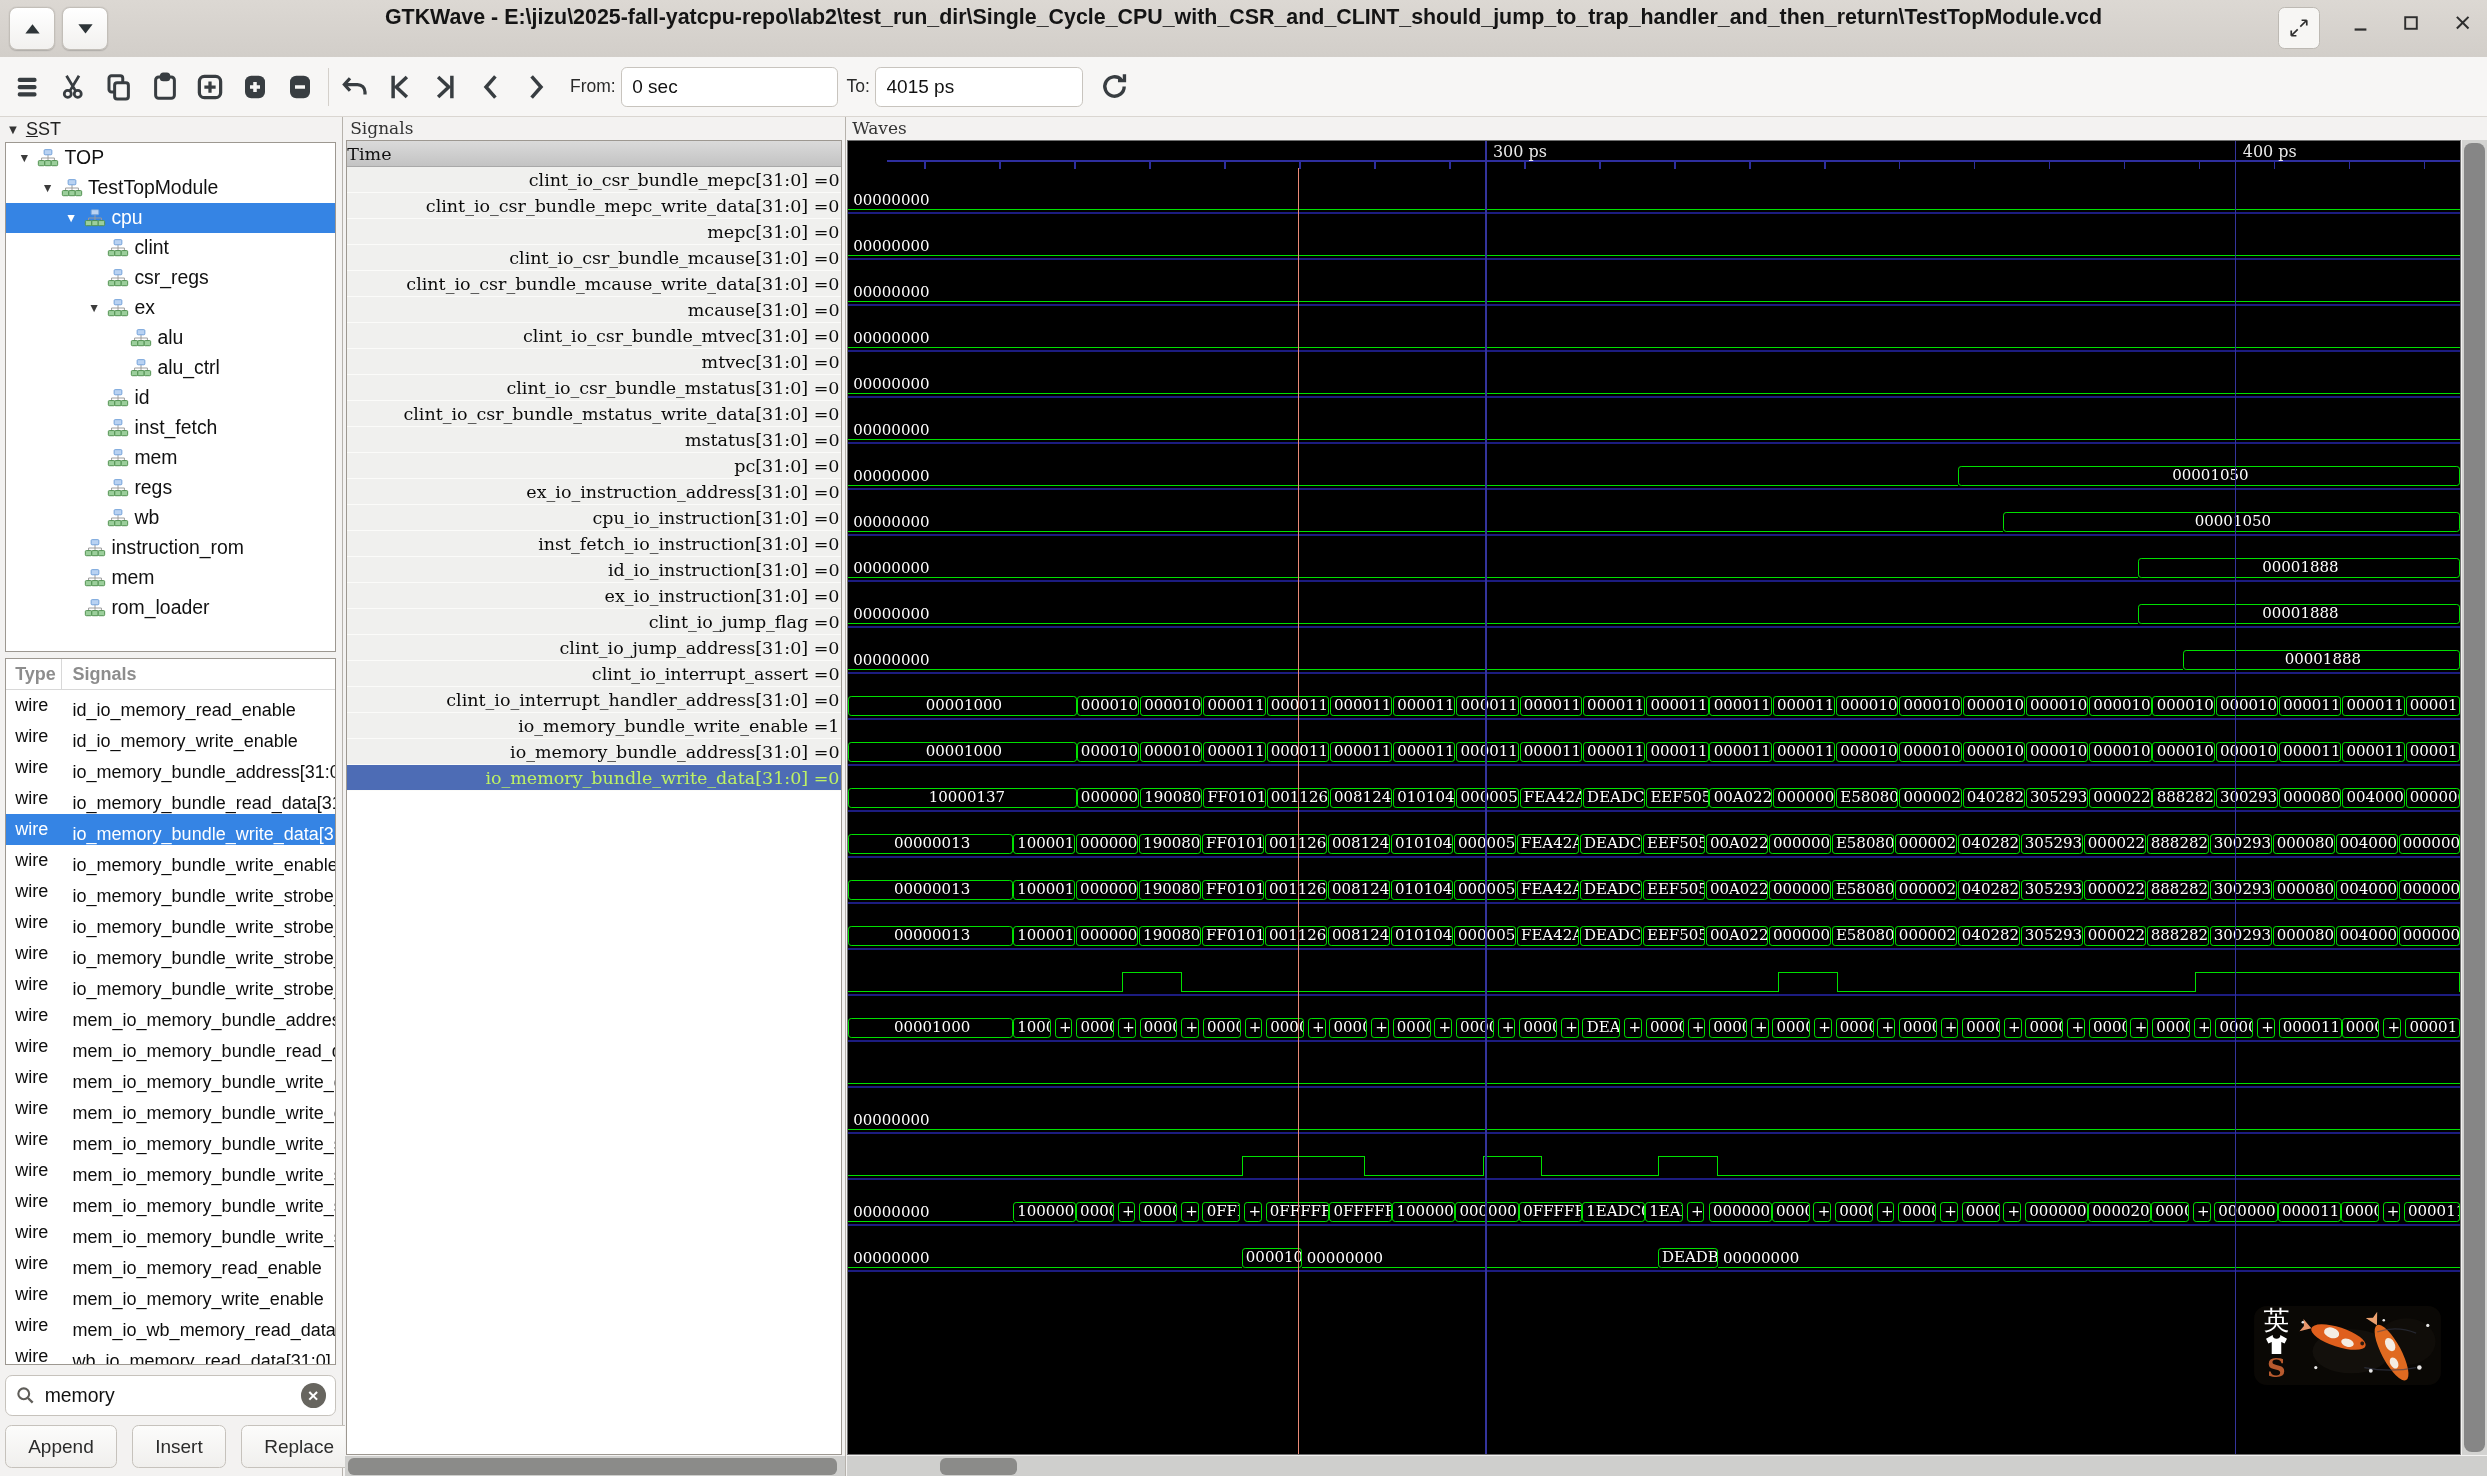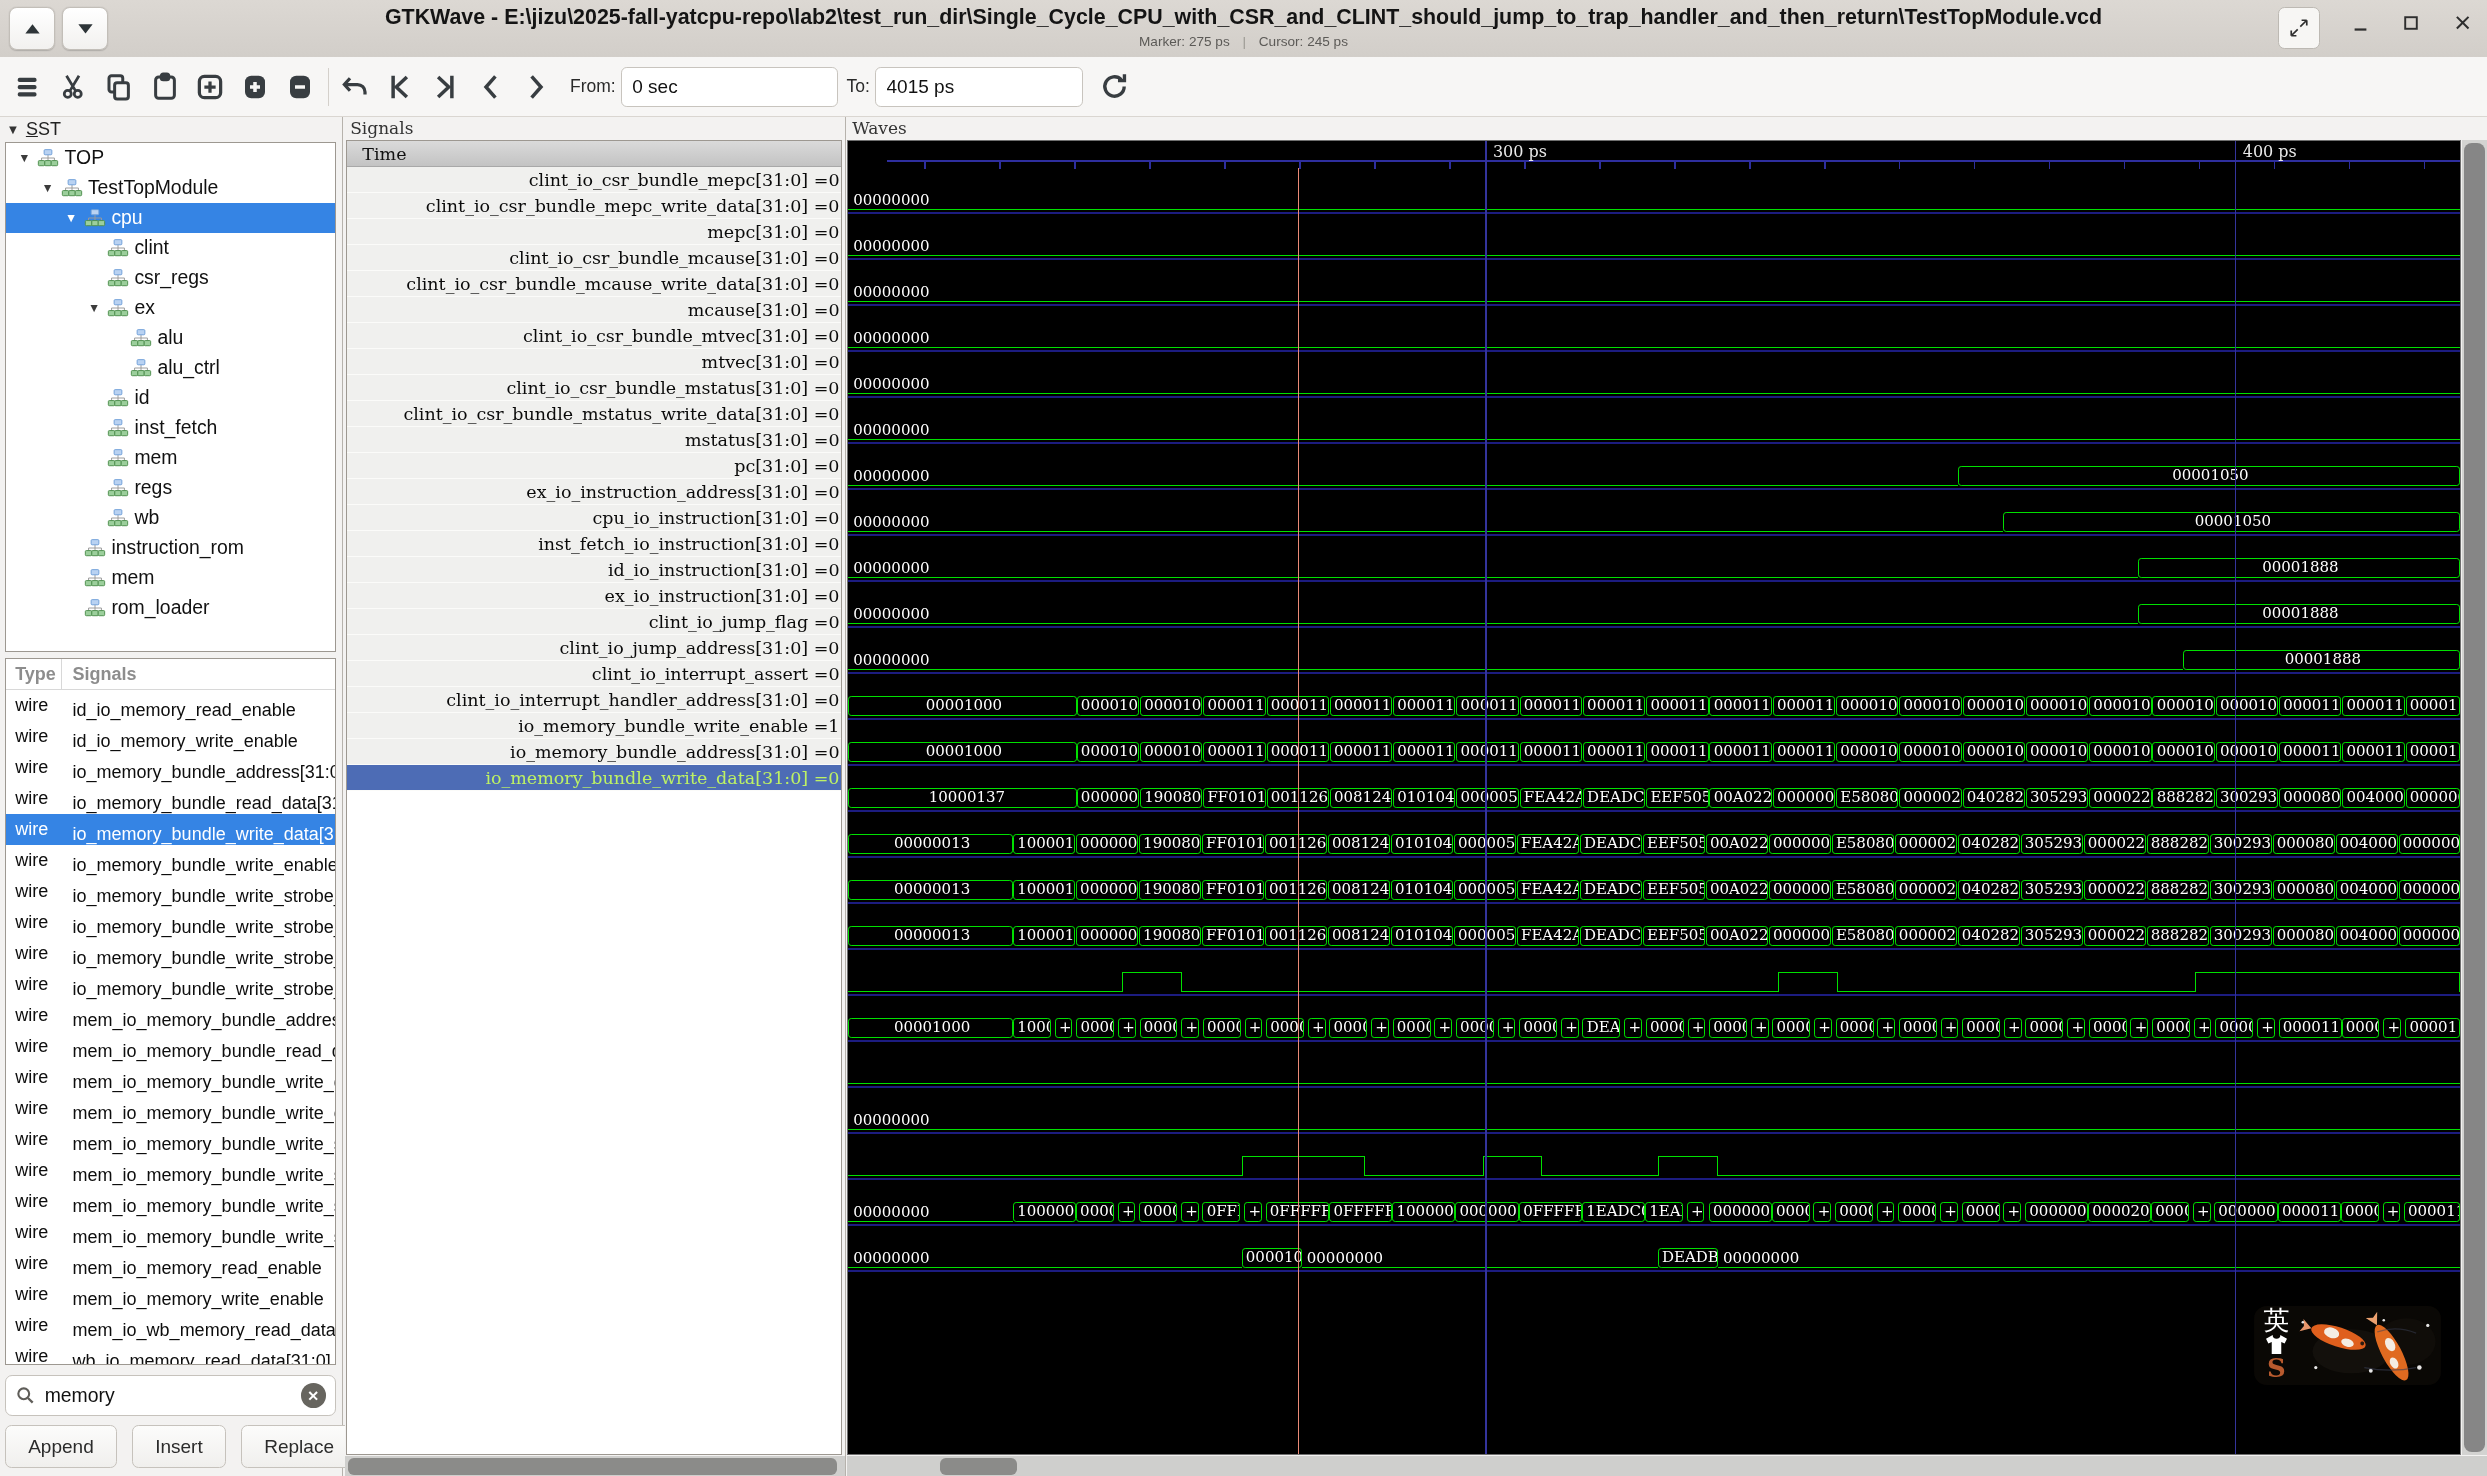--- a/index.html
+++ b/index.html
@@ -59,21 +59,21 @@
   .search-input{border:none;outline:none;flex:1;font-size:19.4px;font-family:"Liberation Sans",sans-serif;color:#111;margin-left:6.5px;}
   .clear-btn{width:24.6px;height:24.6px;border-radius:50%;background:#67655f;color:#fff;display:flex;
     align-items:center;justify-content:center;font-size:14.2px;font-weight:bold;flex:none;}
   .act-btns{position:absolute;top:1308px;left:5.2px;display:flex;gap:15.5px;}
   .act-btns button{height:43px;padding:0 22px;font-size:19px;font-family:"Liberation Sans",sans-serif;
     background:linear-gradient(#fcfcfb,#f0efed);border:0.6px solid #c6c2bc;border-radius:6.5px;color:#2b2b2b;}
   
   .sig-box{position:absolute;top:23px;left:1.3px;right:2.6px;bottom:22px;background:#fff;
     border:0.6px solid #9d9891;overflow:hidden;}
   .time-hdr{height:26px;background:linear-gradient(#dadada,#c3c3c3);border-bottom:0.6px solid #a8a8a8;
-    font-family:"DejaVu Serif",serif;font-size:17.5px;color:#111;display:flex;align-items:center;padding-left:15px;box-sizing:border-box;}
+    font-family:"DejaVu Serif",serif;font-size:17.5px;color:#111;display:flex;align-items:center;padding-left:0;box-sizing:border-box;}
   .sig-row{height:26px;display:flex;justify-content:flex-end;align-items:center;
     font-family:"DejaVu Serif",serif;font-size:17.5px;color:#0a0a0a;background:#f0f0ee;
     border-bottom:0.6px solid #fbfbf9;box-sizing:border-box;white-space:nowrap;overflow:hidden;padding-right:1.9px;}
   .sig-row.selected{background:#4d6cb5;color:#bef264;}
   
   .h-scroll{position:absolute;left:0;right:0;bottom:0;height:21px;background:#cfcfcd;}
   .h-thumb{position:absolute;top:1.9px;height:17px;background:#8b8b89;border-radius:5.8px;}
   .v-scroll{position:absolute;top:23px;right:0;width:24.6px;bottom:22px;background:#d3d3d1;}
   .v-thumb{position:absolute;left:1.9px;right:1.9px;top:2.6px;bottom:2.6px;background:#868686;border-radius:7.8px;}
   
@@ -114,25 +114,20 @@
       <svg width="17" height="11.7" viewBox="0 0 26 18">
           <path d="M13 2 24 16 2 16Z" fill="#2e3538"></path>
         </svg>
     </div>
     <div class="nav-btn" style="left:62px">
       <svg width="17" height="11.7" viewBox="0 0 26 18">
           <path d="M2 2 24 2 13 16Z" fill="#2e3538"></path>
         </svg>
     </div>
     <div class="title">GTKWave - E:\jizu\2025-fall-yatcpu-repo\lab2\test_run_dir\Single_Cycle_CPU_with_CSR_and_CLINT_should_jump_to_trap_handler_and_then_return\TestTopModule.vcd</div>
-    <div class="subtitle">
-      <span>Marker: 275 ps</span>
-      <span class="sep">|</span>
-      <span>Cursor: 245 ps</span>
-    </div>
     <div class="winctl restore-btn" style="right:167px">
       <svg width="22" height="22" viewBox="0 0 34 34">
         <g stroke="#2e2e2e" stroke-width="2.6" fill="none">
             <path d="M19 15 29 5M29 5h-8M29 5v8"></path>
             <path d="M15 19 5 29M5 29h8M5 29v-8"></path>
           </g>
       </svg>
     </div>
     <div class="winctl" style="right:118px;top:15.5px">
       <svg width="17" height="17" viewBox="0 0 26 26">

